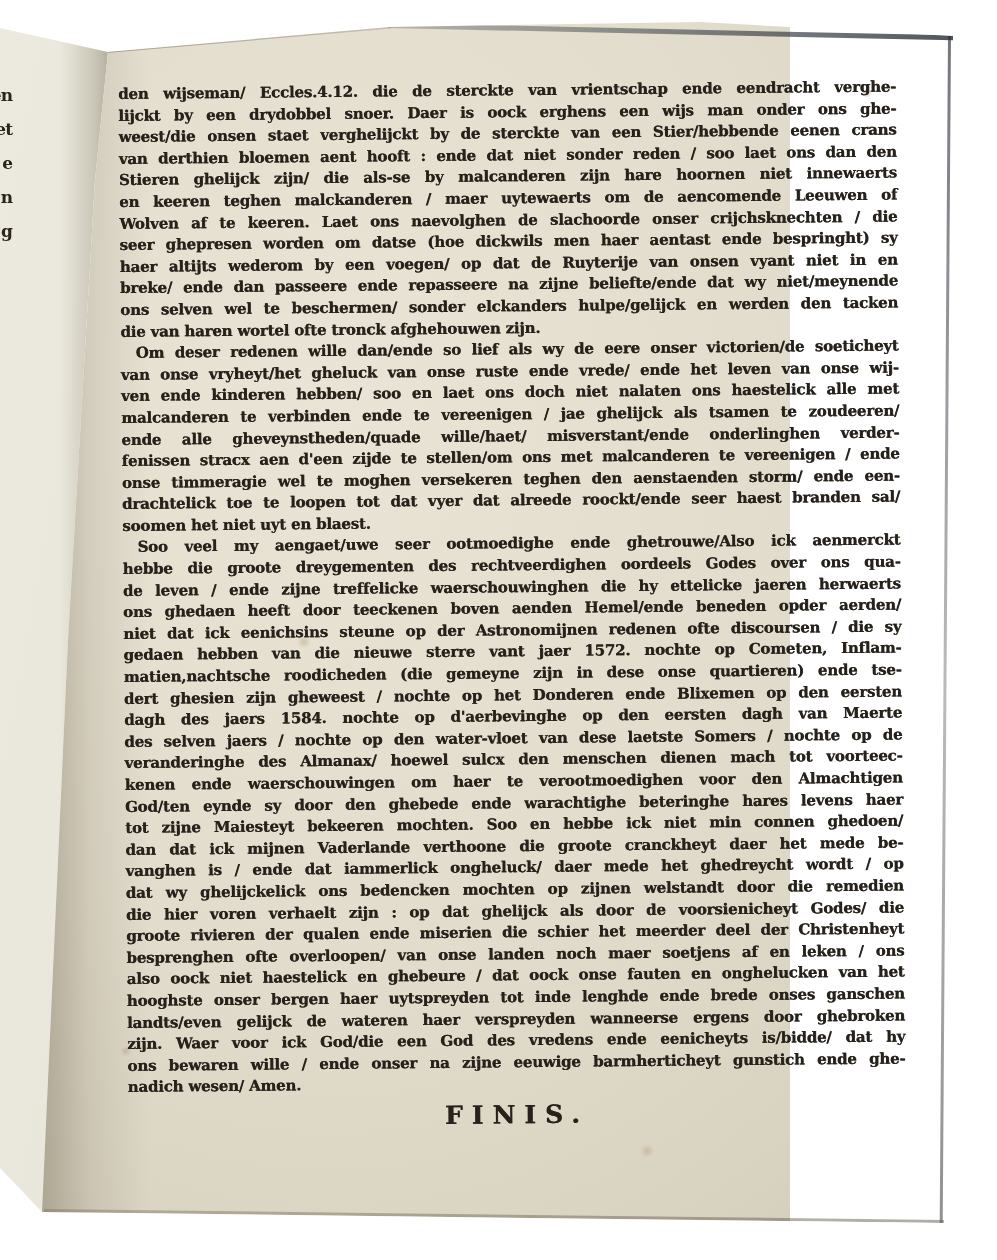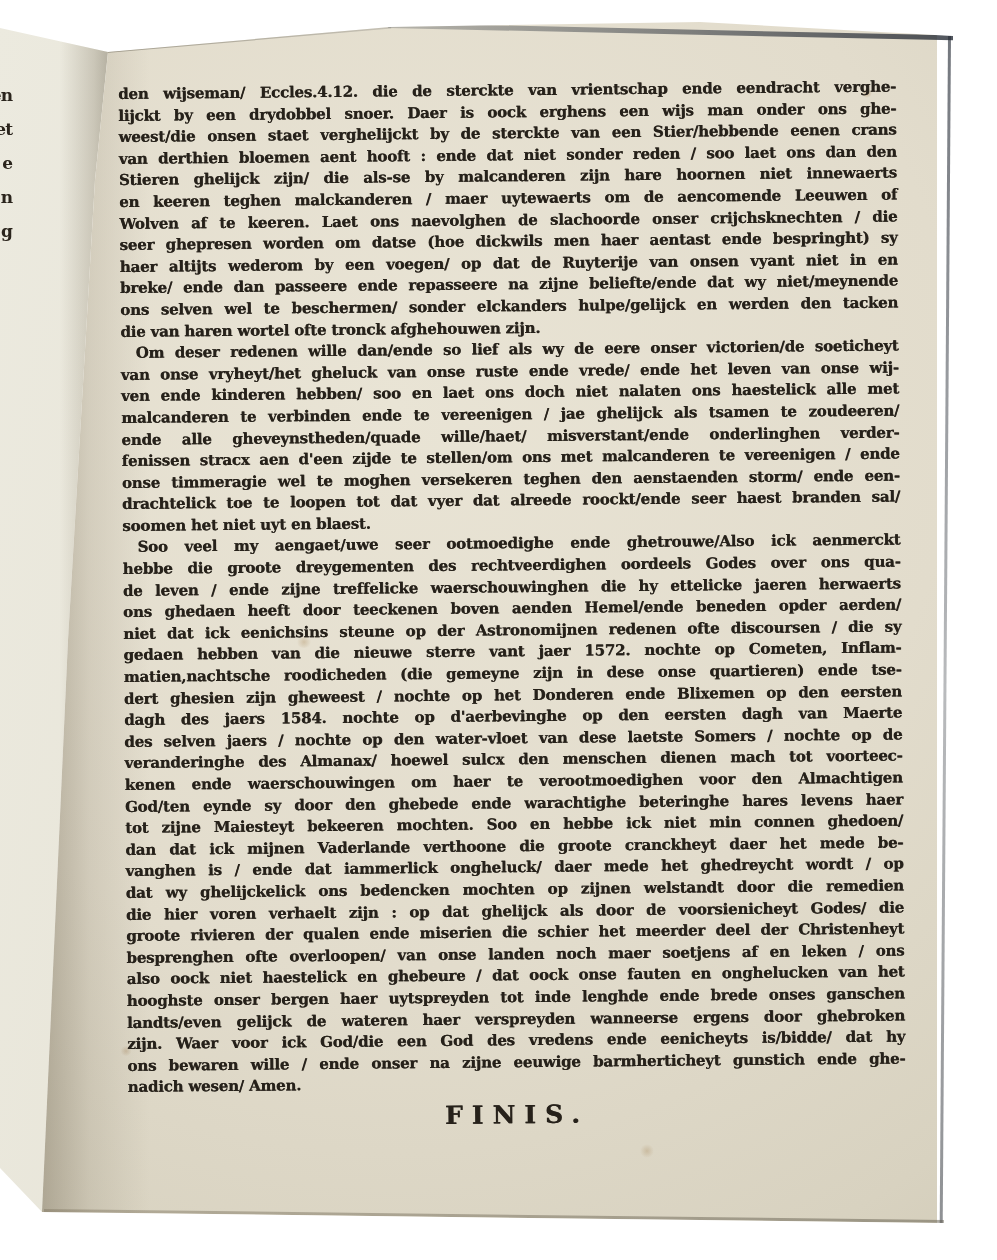--- a/index.html
+++ b/index.html
@@ -17,21 +17,21 @@
     position:absolute;left:30px;top:40px;width:85px;height:1180px;
     background:linear-gradient(to right,rgba(120,110,88,0) 35%,rgba(120,110,88,0.28) 75%,rgba(95,86,66,0.45) 100%);
   }
   .gutter-frags{
     position:absolute;left:0;top:78px;width:13px;height:170px;overflow:hidden;
     color:#2b251d;font-weight:700;font-size:17px;line-height:34px;
   }
   .gutter-frags .frag{width:34px;margin-left:-22px;text-align:right;letter-spacing:-1px;}
   
   .page{
-    position:absolute;left:0;top:0;width:937px;height:1260px;
+    position:absolute;left:0;top:0;width:790px;height:1260px;
     clip-path:polygon(108px 52px,390px 27px,700px 22px,953px 36px,945px 1223px,42px 1212px,68px 640px,95px 180px);
     background:radial-gradient(120% 90% at 42% 32%, #e9e4d5 0%, #e2dccc 50%, #d8d2c0 82%, #cfc8b4 100%);
   }
   .gutter-shade{
     position:absolute;left:40px;top:45px;width:110px;height:1175px;
     background:linear-gradient(to right,rgba(105,95,74,0.40) 0%,rgba(105,95,74,0.14) 45%,rgba(105,95,74,0) 100%);
   }
   .edge-top-right{
     position:absolute;left:388px;top:23px;width:568px;height:5px;
     transform:rotate(1.25deg);transform-origin:left top;

